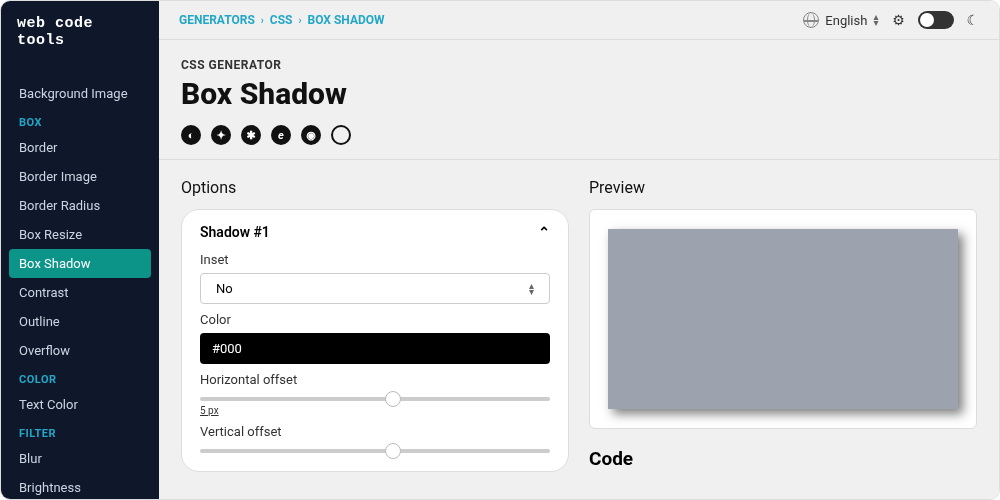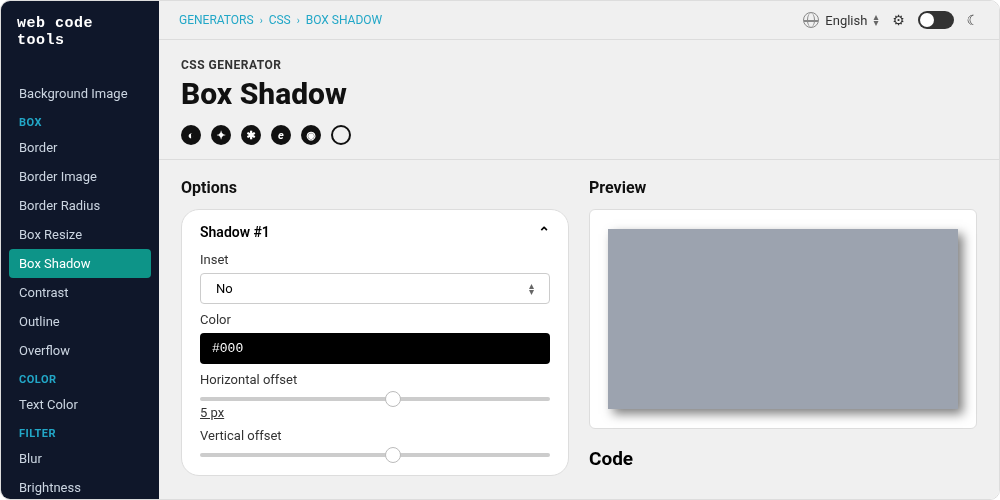--- a/index.html
+++ b/index.html
@@ -9,49 +9,49 @@
 .sidebar::-webkit-scrollbar { width: 6px; }
 .sidebar::-webkit-scrollbar-track { background: #1e293b; }
 .sidebar::-webkit-scrollbar-thumb { background: #475569; border-radius: 3px; }
 .logo { font-family: "Courier New", monospace; font-weight: bold; color: #fff; font-size: 15px; padding: 14px 16px 10px; letter-spacing: 0.5px; }
 .nav { list-style: none; padding: 4px 0; }
 .nav-item { padding: 7px 18px; font-size: 13px; color: #cbd5e1; cursor: pointer; }
 .nav-item.active { background: #0d9488; color: #fff; border-radius: 4px; margin: 0 8px; padding: 7px 10px; }
 .nav-header { padding: 8px 18px 4px; font-size: 11px; font-weight: 700; color: #22a7c7; letter-spacing: 0.5px; }
 .main { flex: 1; background: #f0f0f0; overflow-y: auto; display: flex; flex-direction: column; }
 .topbar { display: flex; align-items: center; justify-content: space-between; padding: 10px 20px; border-bottom: 1px solid #dcdcdc; }
-.breadcrumb { font-size: 12px; font-weight: 400; color: #22a7c7; display: flex; align-items: center; gap: 6px; }
+.breadcrumb { font-size: 12px; font-weight: 700; color: #22a7c7; display: flex; align-items: center; gap: 6px; }
 .breadcrumb .sep { color: #22a7c7; font-size: 10px; }
 .topbar-right { display: flex; align-items: center; gap: 12px; }
 .lang-sel { display: flex; align-items: center; gap: 6px; color: #333; font-size: 13px; }
 .lang-sel .globe { width: 16px; height: 16px; border: 1.5px solid #888; border-radius: 50%; position: relative; }
 .lang-sel .globe::before { content:""; position:absolute; left:50%; top:0; bottom:0; width:6px; border:1.5px solid #888; border-top:none; border-bottom:none; border-radius:50%; transform:translateX(-50%);}
 .lang-sel .globe::after { content:""; position:absolute; top:50%; left:0; right:0; height:1.5px; background:#888; }
 .gear-icon { width:16px; height:16px; display:inline-flex; align-items:center; justify-content:center; font-size:14px; color:#333; }
 .toggle { width: 36px; height: 18px; background: #333; border-radius: 10px; position: relative; cursor:pointer; }
 .toggle::after { content:""; position:absolute; left:2px; top:2px; width:14px; height:14px; background:#fff; border-radius:50%; }
 .moon-icon { font-size:14px; color:#333; }
 .header-block { padding: 18px 22px 14px; border-bottom: 1px solid #dcdcdc; }
 .eyebrow { font-size: 12px; font-weight:700; color:#333; letter-spacing:0.5px; }
 .page-title { font-size: 30px; font-weight:800; color:#111; margin-top:4px; }
 .browser-icons { display:flex; gap:10px; margin-top:14px; }
 .bicon { width:20px; height:20px; background:#111; border-radius:50%; display:flex; align-items:center; justify-content:center; color:#fff; font-size:11px; font-weight:bold;}
 .bicon.outline { background:transparent; border:2px solid #111; color:#111; }
 .content { display:flex; gap:20px; padding:18px 22px; flex:1; }
 .col { flex:1; display:flex; flex-direction:column; }
-.col-title { font-size:16px; font-weight:700; color:#111; margin-bottom:12px; }
+.col-title { font-size:16px; font-weight:400; color:#111; margin-bottom:12px; }
 .panel { background:#fff; border:1px solid #ddd; border-radius:18px; padding:14px 18px; }
 .panel-header { display:flex; justify-content:space-between; align-items:center; font-size:14px; font-weight:600; margin-bottom:12px; }
 .chev { font-size:14px; }
 .field-label { font-size:13px; color:#333; margin:8px 0 6px; }
 .select-box { border:1px solid #ccc; border-radius:4px; padding:7px 15px; font-size:13px; display:flex; justify-content:space-between; align-items:center; background:#fff; }
-.color-box { background:#000; color:#fff; border-radius:4px; padding:8px 12px; font-size:13px;font-family:Liberation Mono, monospace; }
+.color-box { background:#000; color:#fff; border-radius:4px; padding:8px 12px; font-size:13px; }
 .slider-track { height:4px; background:#ccc; border-radius:2px; position:relative; margin:10px 0 4px; }
 .slider-thumb { width:16px; height:16px; background:#fff; border:1px solid #bbb; border-radius:50%; position:absolute; top:50%; transform:translate(-50%,-50%); left:55%; }
-.slider-val { font-size:13px; color:#333;text-decoration:underline; }
+.slider-val { font-size:10px; color:#333;text-decoration:underline; }
 .preview-box { background:#fff; border:1px solid #ddd; border-radius:6px; padding:18px; display:flex; align-items:center; justify-content:center; height:220px; }
 .preview-rect { width:100%; height:180px; background:#9ca3af; box-shadow:5px 5px 10px rgba(0,0,0,0.5); }
 .code-title { font-size:19px; font-weight:700; margin-top:18px; }
 .updown { font-size:10px; line-height:6px; color:#666; display:flex; flex-direction:column; }
 </style>
 </head>
 <body>
 
 <div class="app">
   <aside class="sidebar">

